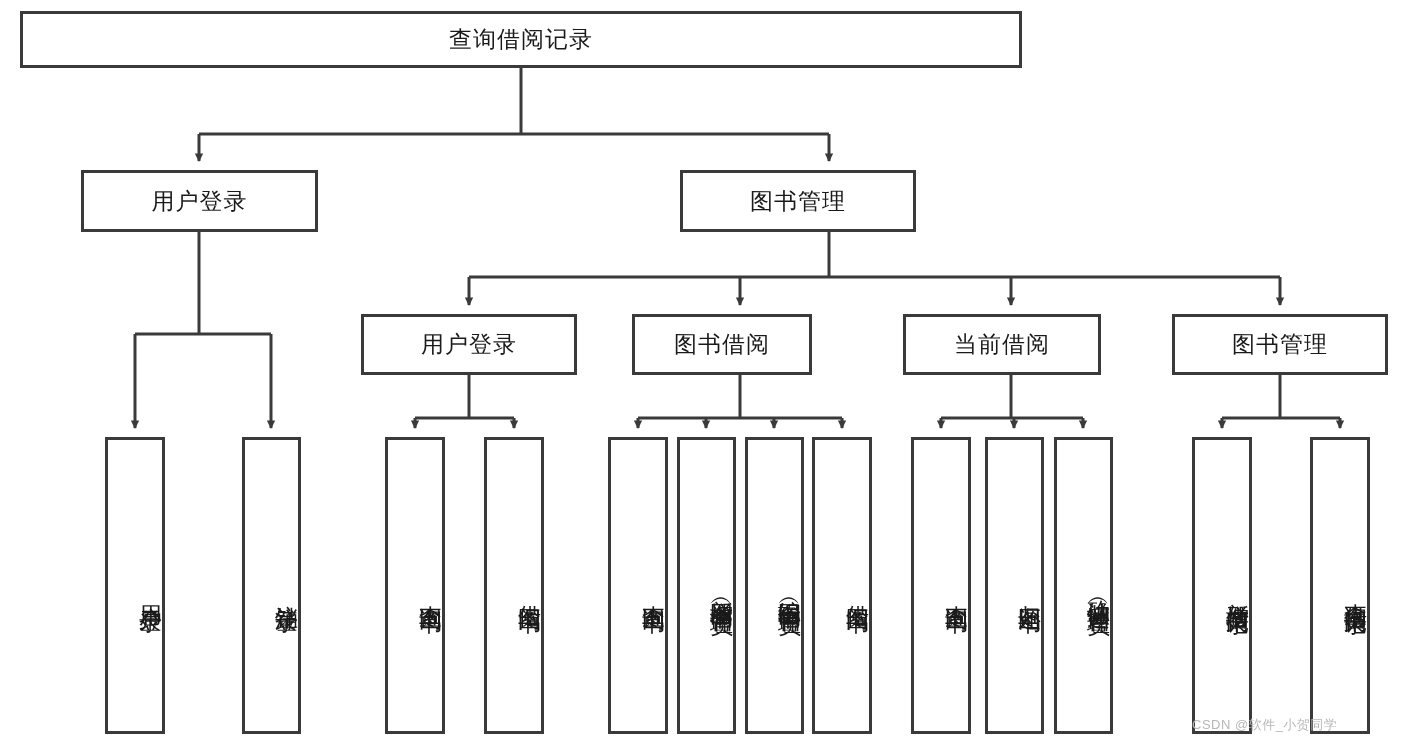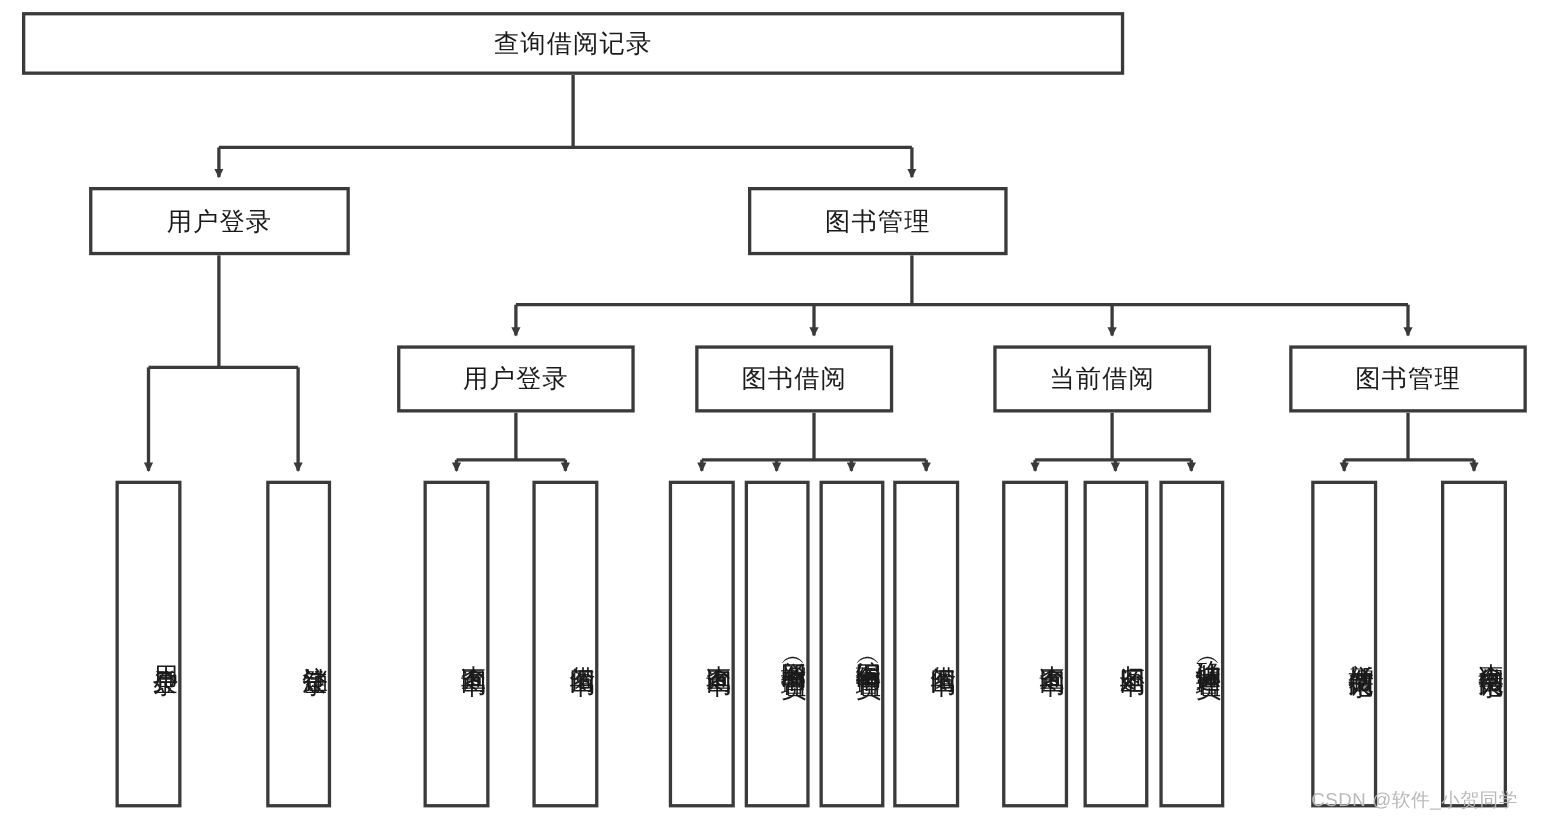--- a/index.html
+++ b/index.html
@@ -52,21 +52,21 @@
   #edges {
     position: absolute;
     left: 0;
     top: 0;
     width: 1405px;
     height: 747px;
     pointer-events: none;
   }
   .watermark {
     position: absolute;
-    font-size: 17px;
+    font-size: 13px;
     color: #b8b8b8;
     white-space: nowrap;
     letter-spacing: 0.5px;
   }
 </style>
 </head>
 <body>
 
 <div id="canvas">
 

